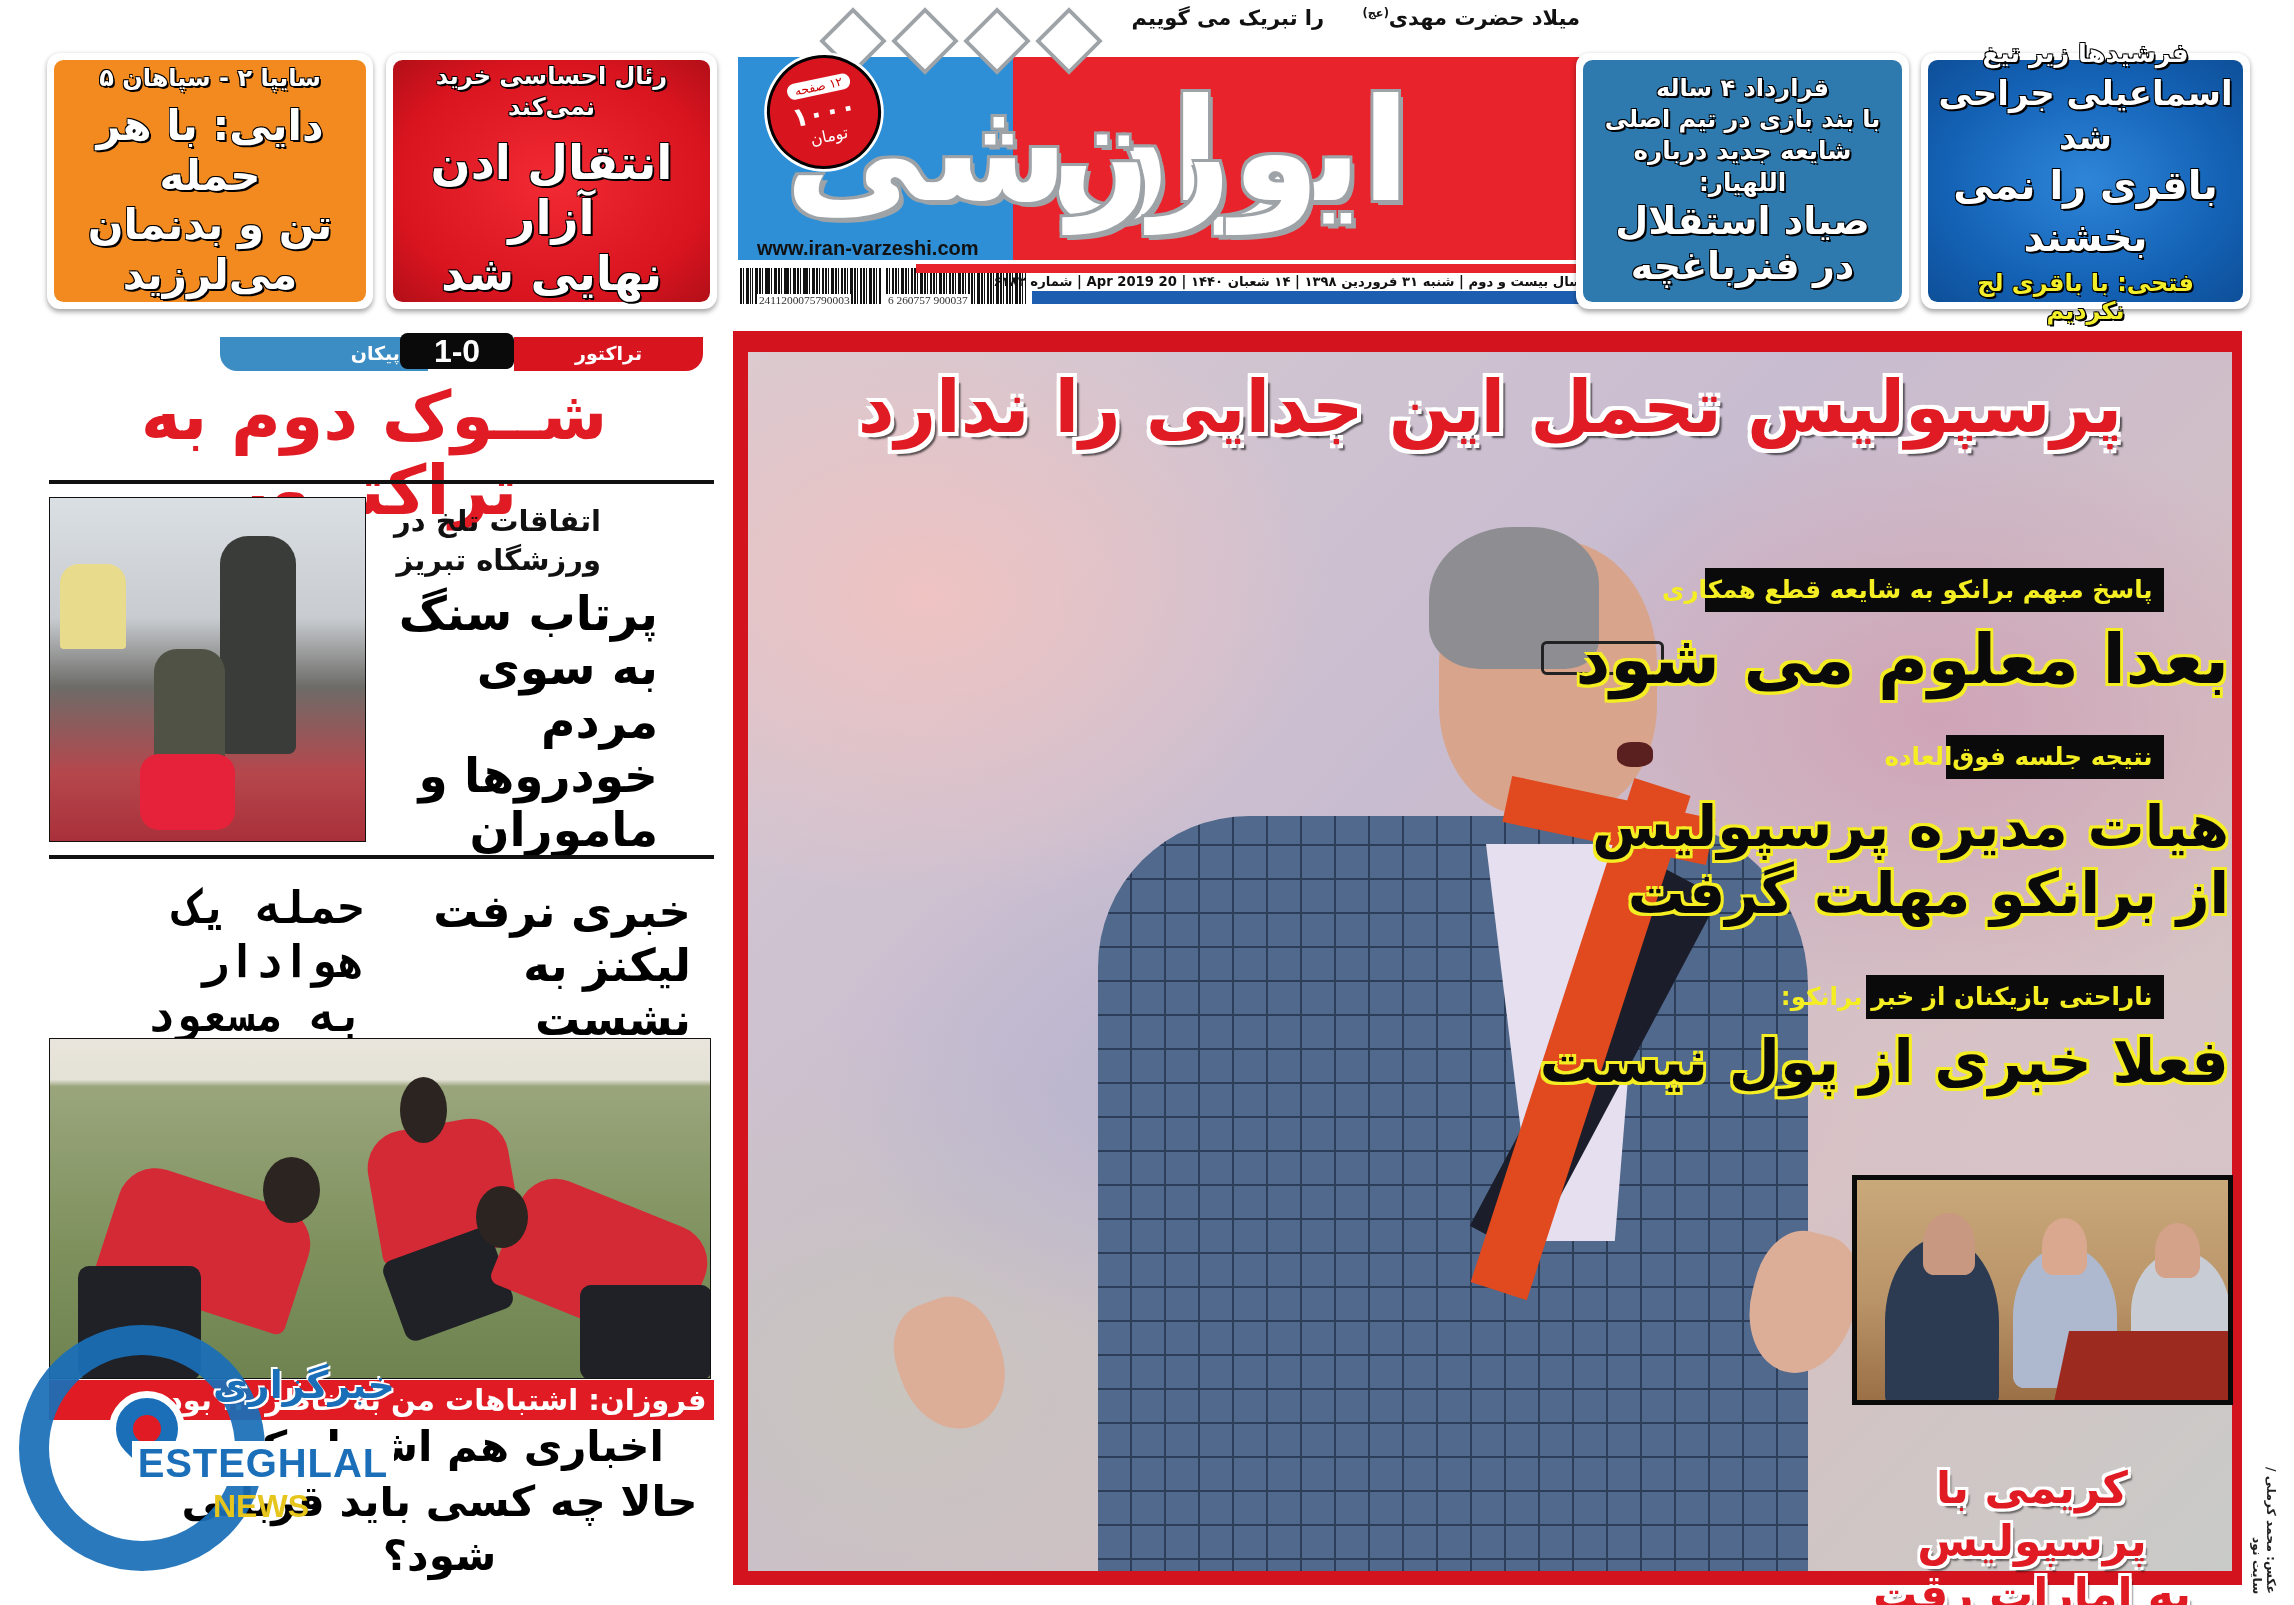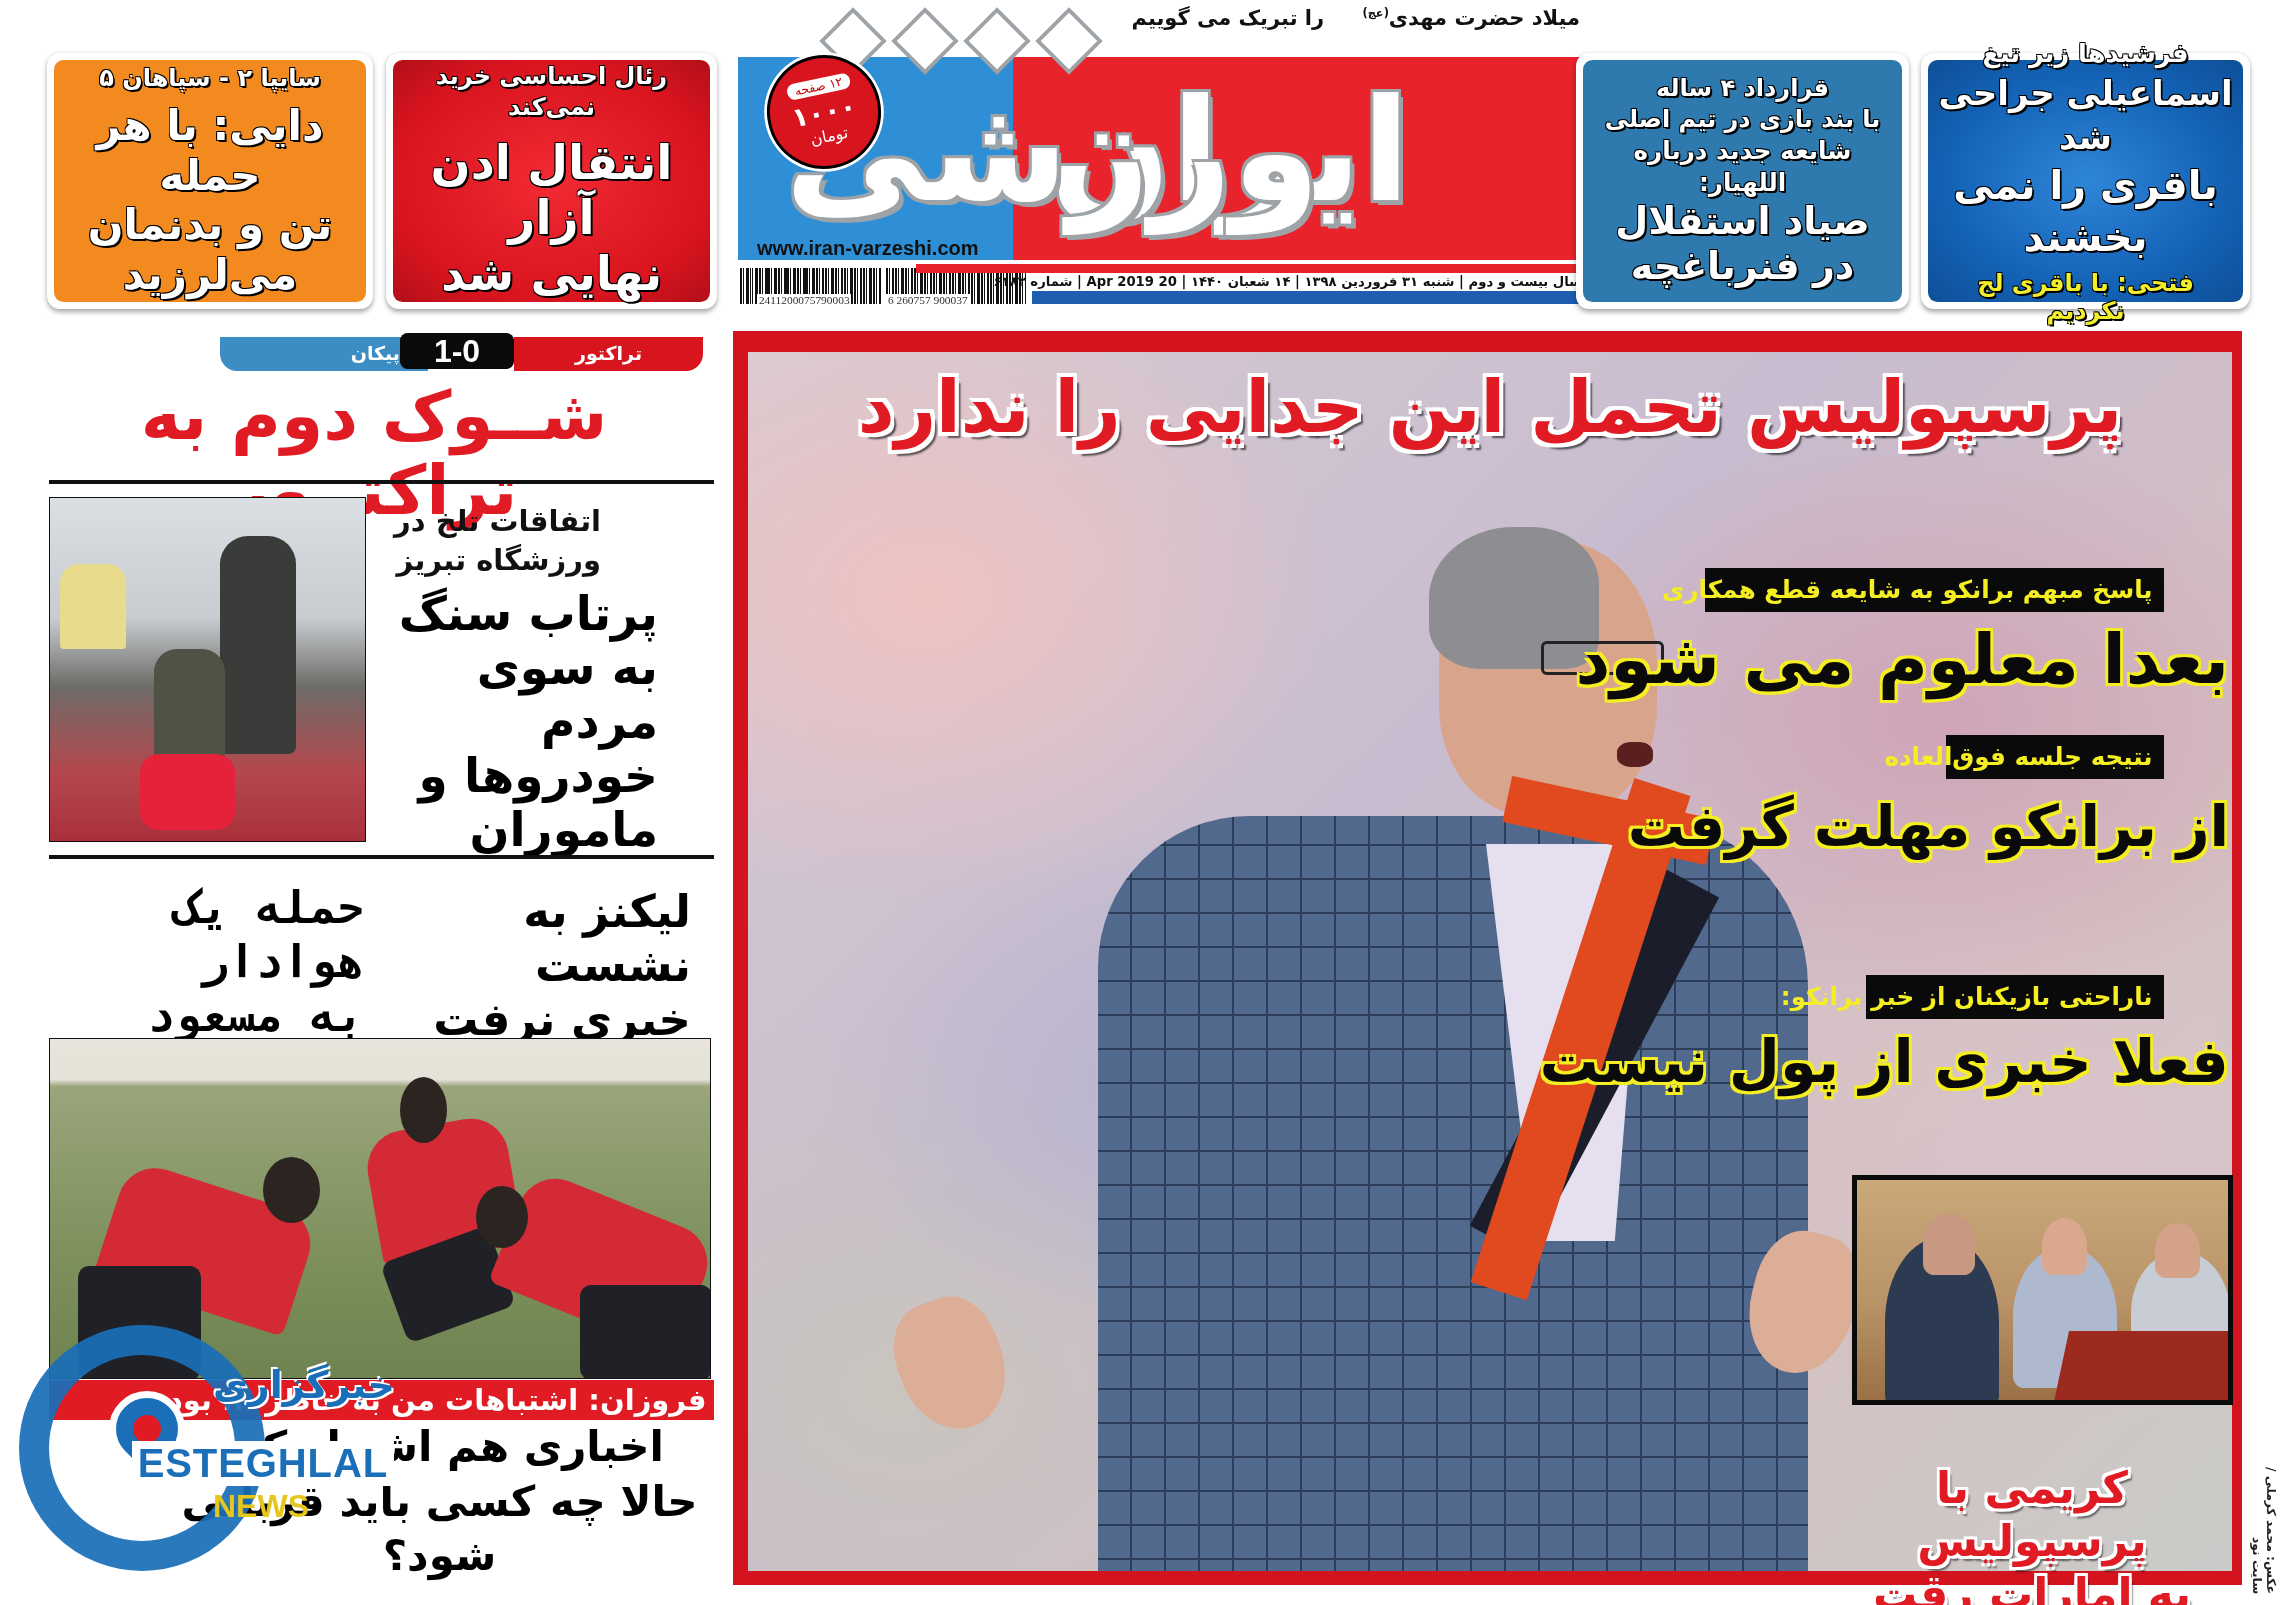--- a/index.html
+++ b/index.html
@@ -225,22 +225,22 @@
 </div>
 <div class="left-head">
   <div>پرتاب سنگ</div>
   <div>به سوی مردم</div>
   <div>خودروها و</div>
   <div>ماموران</div>
 </div>
 <div class="rule" style="top:855px;"></div>
 
 <div class="pair" style="left:407px; width:284px;">
+  <div>خبری نرفت</div>
   <div>لیکنز به نشست</div>
-  <div>خبری نرفت</div>
 </div>
 <div class="pair" style="left:52px; width:312px;font-family:Liberation Mono, monospace;">
   <div>حمله یک هوادار</div>
   <div>به مسعود شجاعی</div>
 </div>
 
 <div class="photo ph-train">
   <div class="p" style="left:57px; top:147px; width:199px; height:123px; transform:rotate(18deg);"></div>
   <div class="h" style="left:213px; top:118px; width:57px; height:66px;"></div>
   <div class="l" style="left:28px; top:227px; width:123px; height:114px;"></div>
@@ -281,20 +281,21 @@
 </div>
 <div class="main-head">پرسپولیس تحمل این جدایی را ندارد</div>
 
 <div class="sub-kicker" style="right:131px; top:568px; width:459px;">پاسخ مبهم برانکو به شایعه قطع همکاری</div>
 <div class="sub-head" style="top:620px; font-size:68px;">
   <div>بعدا معلوم می شود</div>
 </div>
 
 <div class="sub-kicker" style="right:131px; top:735px; width:218px;">نتیجه جلسه فوق‌العاده</div>
 <div class="sub-head" style="top:793px; font-size:57px;">
+  <div>هیات مدیره پرسپولیس</div>
   <div>از برانکو مهلت گرفت</div>
 </div>
 
 <div class="sub-kicker" style="right:131px; top:975px; width:298px;">ناراحتی بازیکنان از خبر برانکو:</div>
 <div class="sub-head" style="top:1027px; font-size:59px;">
   <div>فعلا خبری از پول نیست</div>
 </div>
 
 <div class="karimi-photo">
   <div class="m" style="left:28px; top:57px; width:114px; height:170px; background:#2c3a52;"></div>

